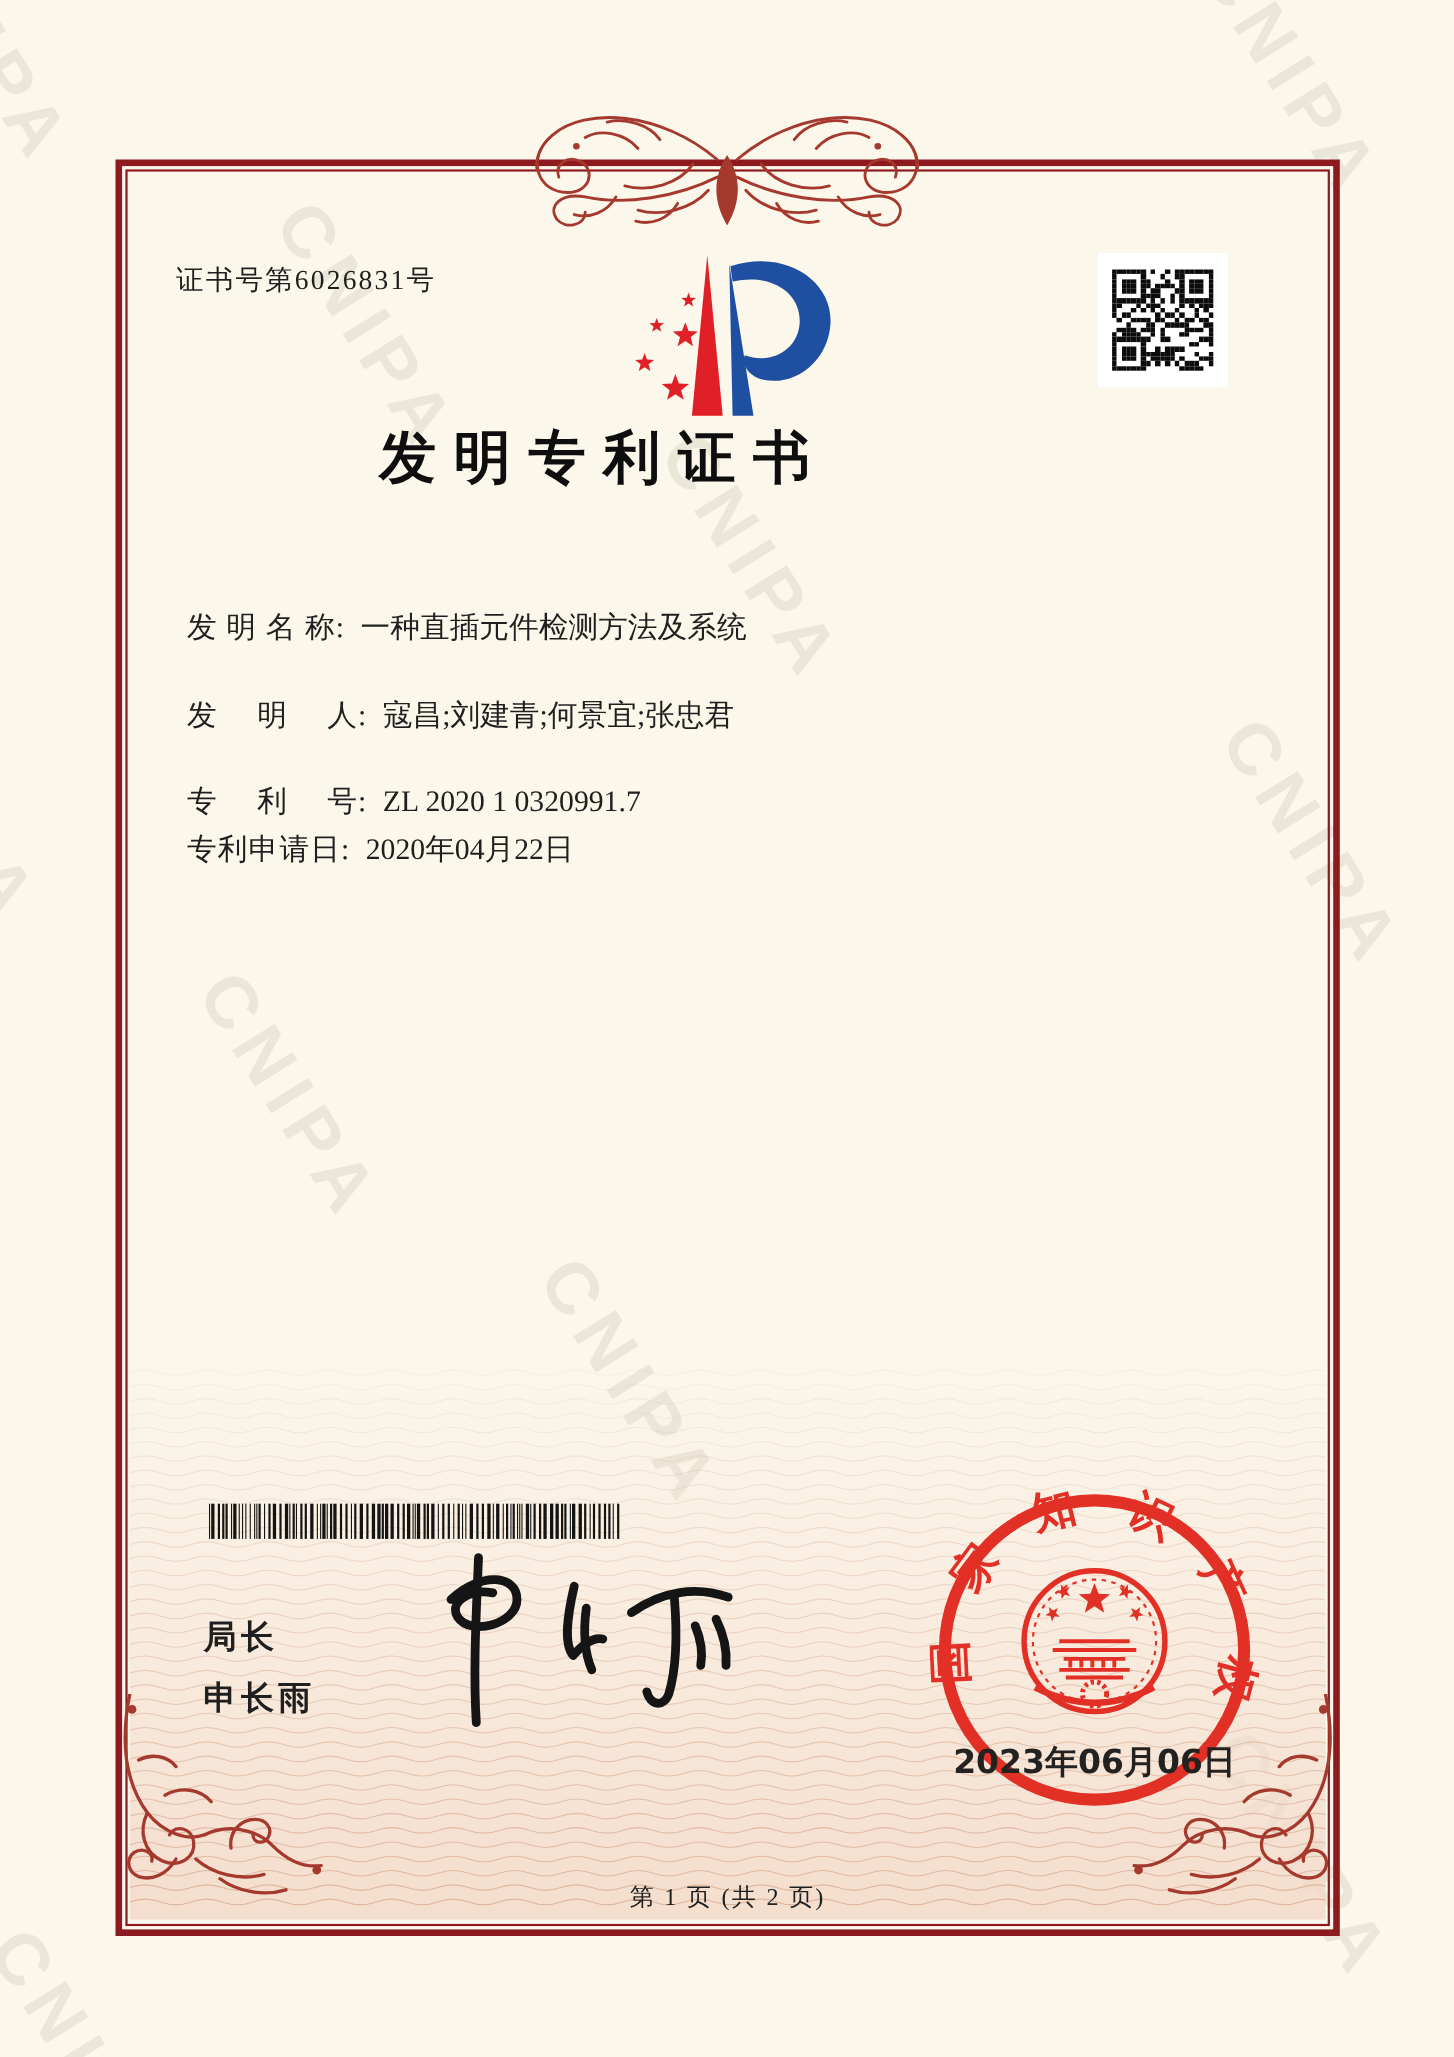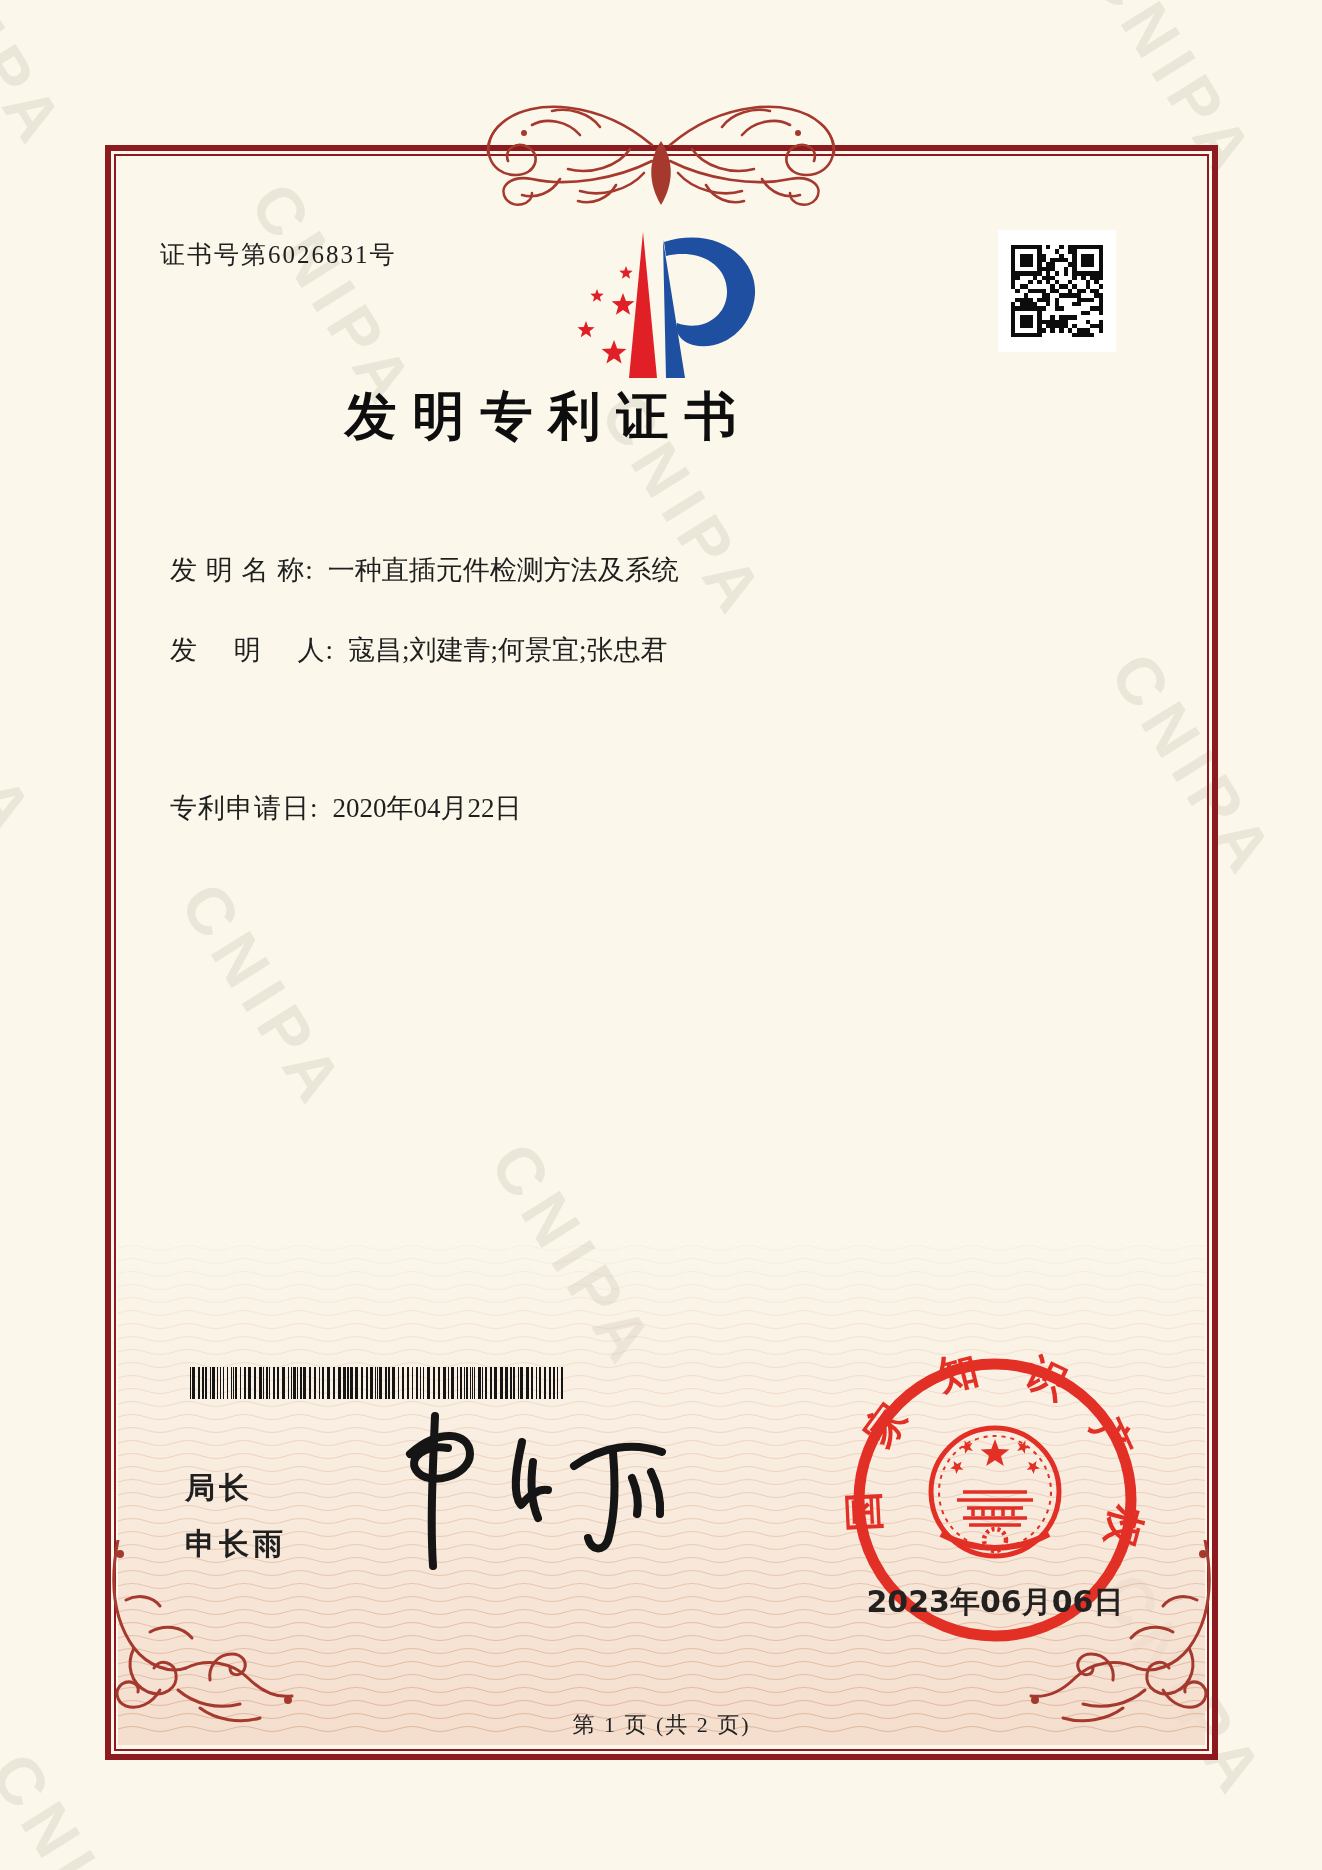--- a/index.html
+++ b/index.html
@@ -626,21 +626,24 @@
   </svg>
 
   <div class="title">发明专利证书</div>
 
   <div class="row" style="top:632px">
     <span class="lbl">发　 明　 人:</span><span class="val">寇昌;刘建青;何景宜;张忠君</span>
   </div>
   <div class="row" style="top:552px">
     <span class="lbl">发 明 名 称:</span><span class="val">一种直插元件检测方法及系统</span>
   </div>
-  <div class="row" style="top:790px">
+  <div class="row" style="top:710px">
+    <span class="lbl">专　 利　 号:</span><span class="val">ZL 2020 1 0320991.7</span>
+  </div>
+  <div class="row" style="top:754px">
     <span class="lbl">专利申请日:</span><span class="val">2020年04月22日</span>
   </div>
 
 
   <div class="barcode" id="barcode">
       <i style="width: 1px; margin-right: 1px;"></i>
       <i style="width: 3px; margin-right: 3px;"></i>
       <i style="width: 2px; margin-right: 2px;"></i>
       <i style="width: 2px; margin-right: 1px;"></i>
       <i style="width: 2px; margin-right: 3px;"></i>

